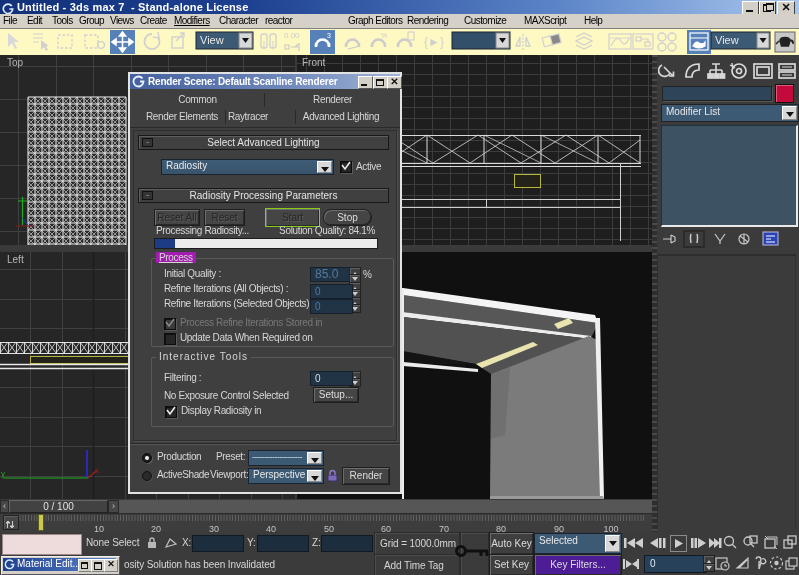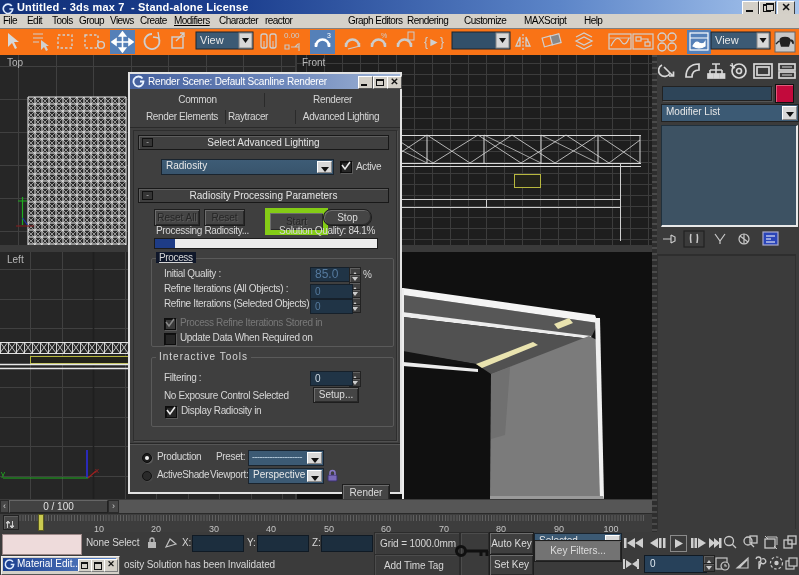--- a/index.html
+++ b/index.html
@@ -56,21 +56,21 @@
       <span class="abs" style="left:219px;">Character</span>
       <span class="abs" style="left:265px;">reactor</span>
       <span class="abs" style="left:302px;margin-top:42px;">Animation</span>
       <span class="abs" style="left:348px;">Graph Editors</span>
       <span class="abs" style="left:407px;">Rendering</span>
       <span class="abs" style="left:464px;">Customize</span>
       <span class="abs" style="left:524px;">MAXScript</span>
       <span class="abs" style="left:584px;">Help</span>
   </div>
 
-  <div class="abs" id="toolbar" style="left:0;top:29px;width:799px;height:26px;background:#f97316;border-bottom:1px solid #2a2a2a;">
+  <div class="abs" id="toolbar" style="left:0;top:29px;width:799px;height:26px;background:#fef9c3;border-bottom:1px solid #2a2a2a;">
     <svg class="abs" style="left:0;top:0;" width="799" height="26" viewBox="0 0 799 26">
 
       <path d="M8 4 L8 18 L12 14 L15 20 L17 19 L14 13 L19 13 Z" fill="#d8d8d8"></path>
 
       <g stroke="#d0d0d0" stroke-width="1.2" fill="none">
           <path d="M33 5 h10 M33 9 h10 M33 13 h6"></path>
           <path d="M41 11 L41 21 L44 18 L46 22 L48 21 L46 17 L49 17 Z" fill="#d0d0d0" stroke="none"></path>
         </g>
 
       <g stroke="#d0d0d0" stroke-width="1.4" stroke-dasharray="2.5 2" fill="none">
@@ -383,21 +383,21 @@
   </div>
 
   <div class="abs" id="dialog" style="left:128px;top:72px;width:274px;height:422px;background:#3f3f3f;
        border:2px solid #e2e2e2;box-sizing:border-box;">
 
     <div class="abs" style="left:0;top:0;width:270px;height:15px;
          background:linear-gradient(90deg,#44609e 0%,#6c86ba 55%,#9fb4d6 100%);"></div>
     <svg class="abs" style="left:2px;top:1px;" width="13" height="13" viewBox="0 0 13 13">
       <path d="M10.5 3.5 A5 5 0 1 0 11.5 6.5 L8 6.5" fill="none" stroke="#e8f2ff" stroke-width="1.8"></path>
     </svg>
-    <div class="abs" style="left:18px;top:1px;color:#fff;font-size:10px;font-weight:normal;letter-spacing:-0.2px;line-height:13px;">Render Scene: Default Scanline Renderer</div>
+    <div class="abs" style="left:18px;top:1px;color:#fff;font-size:10px;font-weight:bold;letter-spacing:-0.2px;line-height:13px;">Render Scene: Default Scanline Renderer</div>
     <div class="abs" style="left:228px;top:2px;width:13px;height:11px;background:#d4d0c8;border:1px solid #555;border-top-color:#fff;border-left-color:#fff;">
       <div class="abs" style="left:2px;bottom:2px;width:6px;height:2px;background:#111;"></div>
       </div>
     <div class="abs" style="left:243px;top:2px;width:13px;height:11px;background:#d4d0c8;border:1px solid #555;border-top-color:#fff;border-left-color:#fff;">
       <div class="abs" style="left:2px;top:2px;width:6px;height:4px;border:1px solid #111;border-top-width:2px;"></div>
       </div>
     <div class="abs" style="left:257px;top:2px;width:13px;height:11px;background:#d4d0c8;border:1px solid #555;border-top-color:#fff;border-left-color:#fff;
          color:#111;font-size:10px;font-weight:bold;text-align:center;line-height:9px;">✕</div>
 
     <div class="abs txt" style="left:0;top:20px;width:135px;text-align:center;">Common</div>
@@ -423,31 +423,31 @@
     <svg class="abs" style="left:210px;top:86px;" width="12" height="12" viewBox="0 0 12 12">
         <path d="M2 5 L5 9 L10 2" stroke="#e8e8e8" stroke-width="1.6" fill="none"></path>
       </svg>
     <div class="abs txt" style="left:226px;top:87px;">Active</div>
 
     <div class="abs rollout" style="left:8px;top:114px;width:249px;height:13px;line-height:13px;">Radiosity Processing Parameters</div>
     <div class="abs" style="left:12px;top:117px;width:9px;height:7px;background:#353535;border:1px solid #111;color:#ccc;font-size:8px;line-height:5px;text-align:center;">-</div>
 
     <div class="abs btn" style="left:24px;top:135px;width:44px;height:15px;line-height:15px;color:#262626;text-shadow:1px 1px 0 #5a5a5a;">Reset All</div>
     <div class="abs btn" style="left:74px;top:135px;width:39px;height:15px;line-height:15px;color:#262626;text-shadow:1px 1px 0 #5a5a5a;">Reset</div>
-    <div class="abs btn" style="left:135px;top:134px;width:53px;height:17px;line-height:17px;color:#262626;text-shadow:1px 1px 0 #5a5a5a;border:5px solid #84cc16;">Start</div>
+    <div class="abs btn" style="left:135px;top:134px;width:53px;height:17px;line-height:17px;color:#262626;text-shadow:1px 1px 0 #5a5a5a;border:1px solid #84cc16;">Start</div>
     <div class="abs btn" style="left:193px;top:135px;width:47px;height:15px;line-height:15px;border-radius:8px;">Stop</div>
 
     <div class="abs txt" style="left:26px;top:151px;">Processing Radiosity...</div>
     <div class="abs txt" style="left:131px;top:151px;width:114px;text-align:right;">Solution Quality: 84.1%</div>
     <div class="abs" style="left:24px;top:164px;width:222px;height:9px;background:#ececec;border:1px solid #1c1c1c;">
       <div class="abs" style="left:0;top:0;width:20px;height:9px;background:#1e3c86;"></div>
     </div>
 
     <div class="abs" style="left:21px;top:184px;width:241px;height:87px;border:1px solid #5a5a5a;border-radius:2px;"></div>
-    <div class="abs txt" style="left:26px;top:178px;background:#0f172a;padding:0 3px;text-decoration:underline;">Process</div>
+    <div class="abs txt" style="left:26px;top:178px;background:#a21caf;padding:0 3px;text-decoration:underline;">Process</div>
     <div class="abs txt" style="left:34px;top:194px;">Initial Quality :</div>
     <div class="abs navy" style="left:180px;top:193px;width:37px;height:13px;border:1px solid #16202a;background:#203446;color:#557a9e;font-size:12px;padding-left:4px;line-height:13px;">85.0</div>
     <span class="spin spinup" style="left:219px;top:193px;"></span>
       <span class="spin spindn" style="left:219px;top:200px;"></span>
     <span class="spin spinup" style="left:219px;top:208px;"></span>
       <span class="spin spindn" style="left:219px;top:215px;"></span>
     <span class="spin spinup" style="left:219px;top:223px;"></span>
       <span class="spin spindn" style="left:219px;top:230px;"></span>
     <span class="spin spinup" style="left:219px;top:297px;"></span>
       <span class="spin spindn" style="left:219px;top:304px;"></span>
@@ -490,21 +490,21 @@
     <div class="abs txt" style="left:27px;top:395px;width:52px;overflow:hidden;">ActiveShade</div>
     <div class="abs txt" style="left:80px;top:395px;">Viewport:</div>
     <div class="abs dd" style="left:118px;top:394px;width:74px;height:14px;border:1px solid #1a242e;background:#3c5a74;">
       <span style="position:absolute;left:4px;top:0px;">Perspective</span>
       <span class="ddarrow"></span>
     </div>
     <svg class="abs" style="left:196px;top:395px;" width="13" height="13" viewBox="0 0 13 13">
       <rect x="2" y="6" width="9" height="6" rx="1" fill="#7a6ab8" stroke="#3a3070"></rect>
       <path d="M4 6 V4 a2.5 2.5 0 0 1 5 0 V6" fill="none" stroke="#8a7ac8" stroke-width="1.5"></path>
     </svg>
-    <div class="abs btn" style="left:212px;top:410px;width:46px;height:16px;line-height:16px;text-align:center;">Render</div>
+    <div class="abs btn" style="left:212px;top:393px;width:46px;height:16px;line-height:16px;text-align:center;">Render</div>
   </div>
 
   <div class="abs" id="timebar" style="left:0;top:499px;width:652px;height:33px;background:#3b3b3b;">
 
     <div class="abs" style="left:0;top:1px;width:652px;height:13px;background:#565656;"></div>
     <div class="abs" style="left:0;top:1px;width:9px;height:13px;background:#474747;border:1px solid #2a2a2a;box-sizing:border-box;color:#ccc;font-size:9px;line-height:11px;text-align:center;">‹</div>
     <div class="abs" style="left:9px;top:1px;width:99px;height:13px;background:#424242;border:1px solid #666;border-right-color:#222;border-bottom-color:#222;box-sizing:border-box;color:#e0e0e0;font-size:10px;line-height:11px;text-align:center;">0 / 100</div>
     <div class="abs" style="left:108px;top:1px;width:11px;height:13px;background:#474747;border:1px solid #2a2a2a;box-sizing:border-box;color:#ccc;font-size:9px;line-height:11px;text-align:center;">›</div>
 
     <div class="abs" style="left:0;top:14px;width:652px;height:19px;background:#3d3d3d;border-top:1px solid #2a2a2a;">
@@ -602,21 +602,21 @@
           </g>
         <g transform="translate(60,0)">
             <rect x="2" y="6" width="8" height="8"></rect>
             <rect x="6" y="2" width="8" height="8"></rect>
           </g>
       </g>
     </svg>
 
     <div class="abs txt" style="left:124px;top:27px;">osity Solution has been Invalidated</div>
     <div class="abs btn" style="left:489px;top:22px;width:43px;height:20px;line-height:20px;background:#3f3f3f;">Set Key</div>
-    <div class="abs btn" style="left:534px;top:8px;width:86px;height:20px;line-height:20px;background:#737373;">Key Filters...</div>
+    <div class="abs btn" style="left:534px;top:22px;width:86px;height:20px;line-height:20px;background:#4c1d95;">Key Filters...</div>
     <svg class="abs" style="left:622px;top:25px;" width="18" height="14" viewBox="0 0 18 14">
       <g fill="#cfcfcf">
           <rect x="1" y="2" width="2" height="10"></rect>
           <path d="M10 7 l-6 -4 v8 Z M10 7 l6 -4 v8 Z"></path>
           <rect x="15" y="2" width="2" height="10"></rect>
         </g>
     </svg>
     <div class="abs" style="left:644px;top:23px;width:56px;height:16px;background:#27415a;border:1px solid #101a24;color:#dfe8f0;font-size:10px;padding-left:5px;line-height:16px;">0</div>
     <span class="spin spinup" style="left:703px;top:23px;"></span>
       <span class="spin spindn" style="left:703px;top:31px;"></span>

